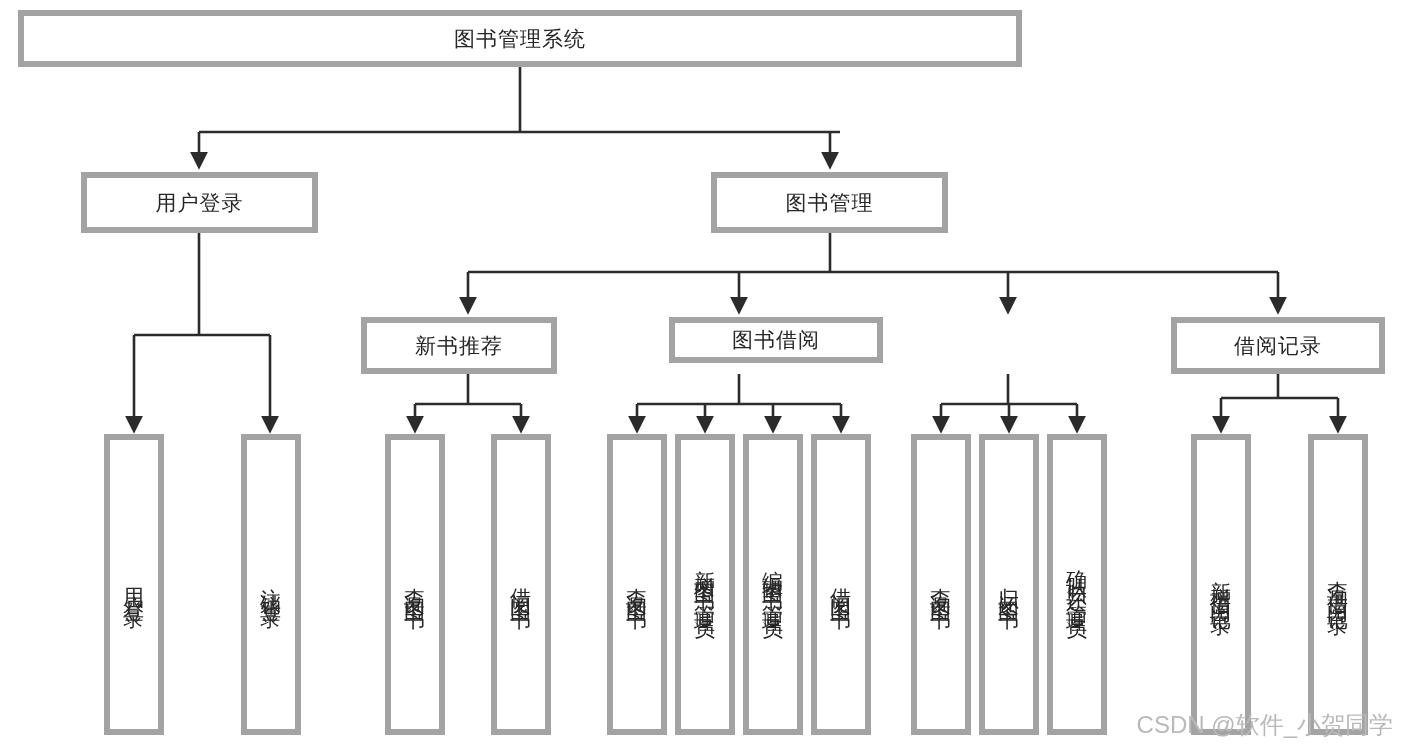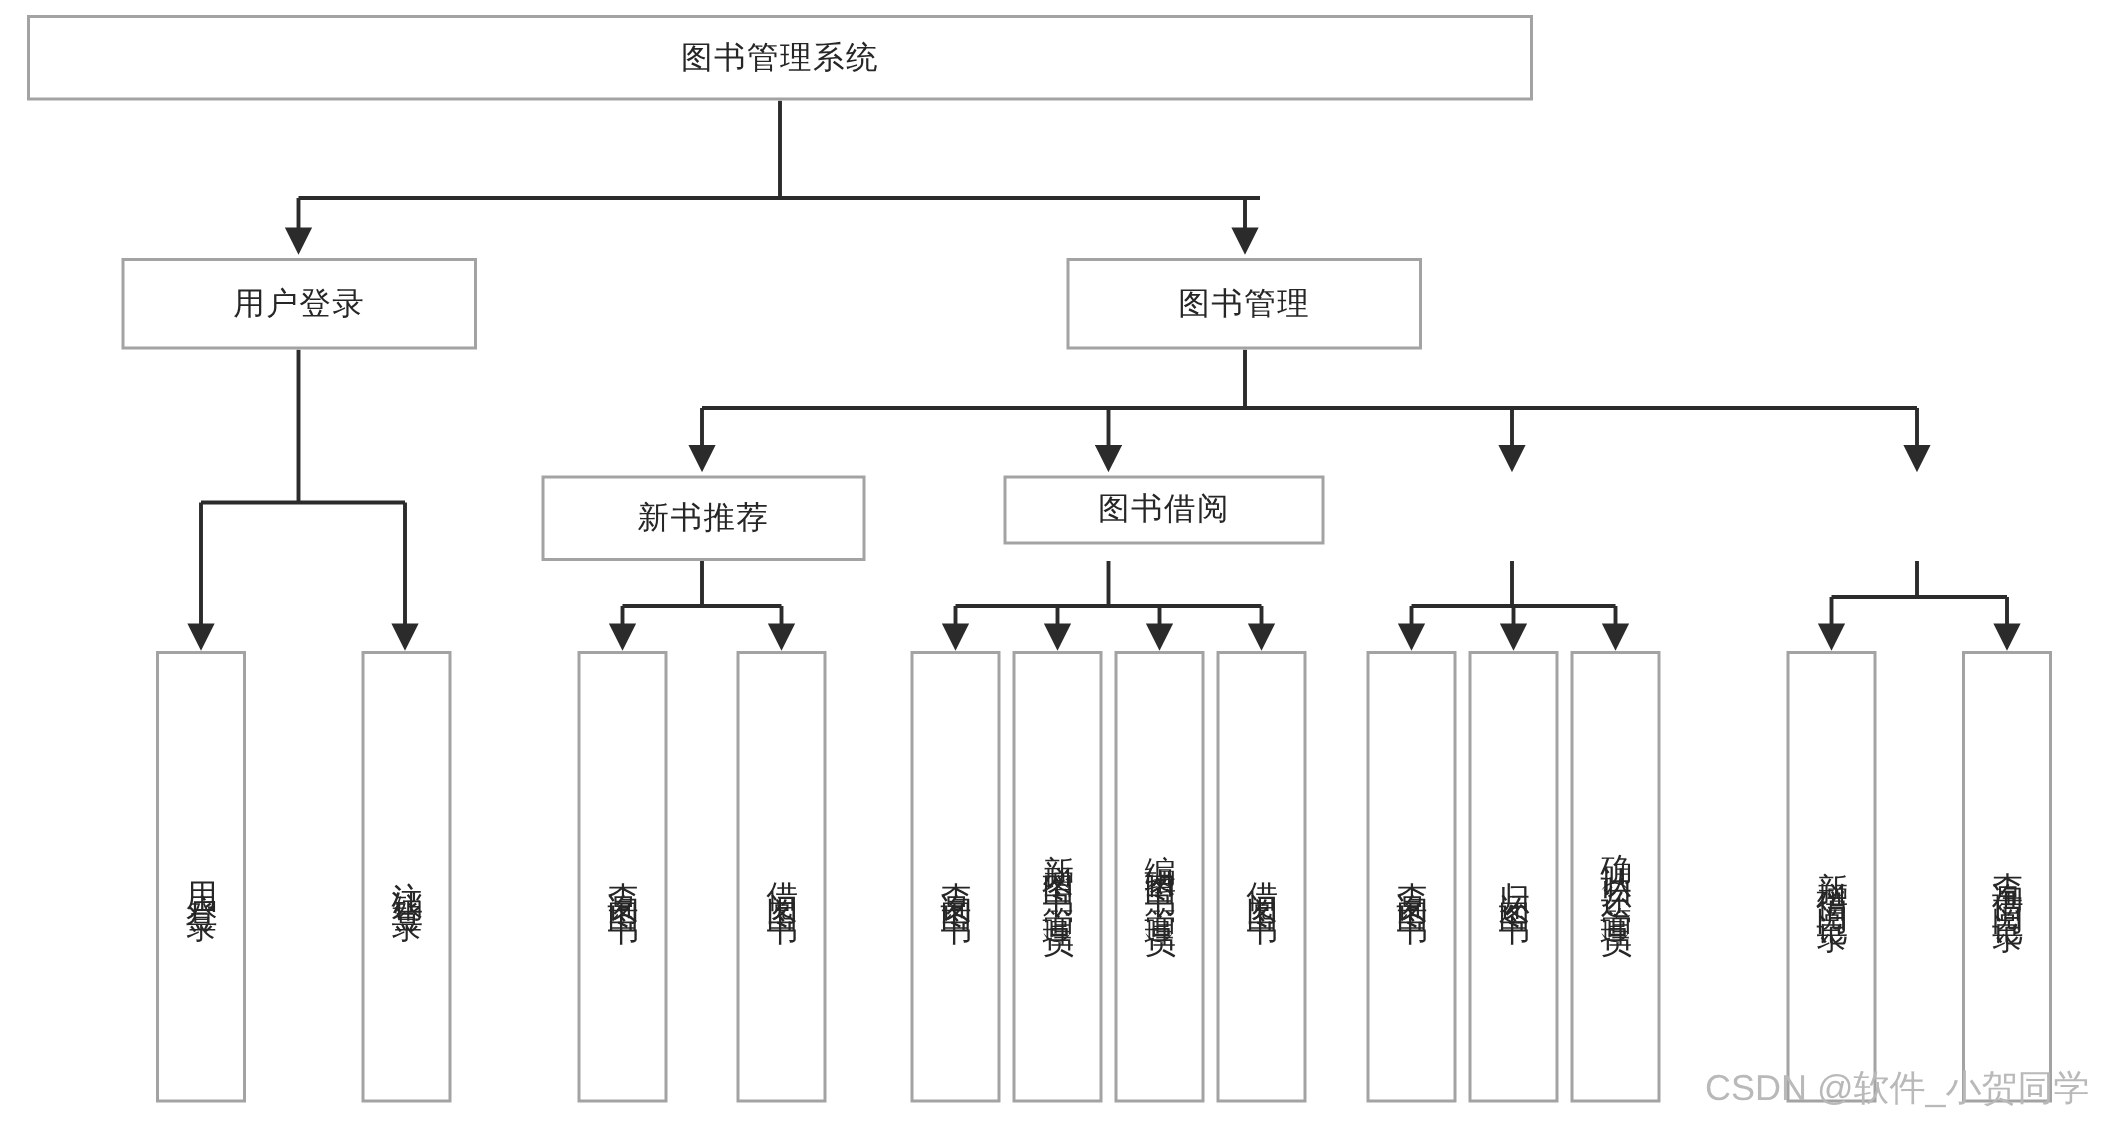--- a/index.html
+++ b/index.html
@@ -16,21 +16,21 @@
   }
   #edges{
     position:absolute;left:0;top:0;
     width:1405px;height:747px;
     pointer-events:none;
   }
   .node{
     position:absolute;
     box-sizing:border-box;
     background:#ffffff;
-    border:2px solid #a3a3a3;
+    border:6px solid #a3a3a3;
     display:flex;
     align-items:center;
     justify-content:center;
     color:#262626;
     z-index:2;
   }
   
   .node.h{
     font-size:21px;
     letter-spacing:1px;
@@ -125,25 +125,28 @@
     <span class="lbl">图书管理系统</span>
   </div>
 
   <div class="node h" style="left:81px;top:172px;width:237px;height:61px;">
     <span class="lbl">用户登录</span>
   </div>
   <div class="node h" style="left:711px;top:172px;width:237px;height:61px;">
     <span class="lbl">图书管理</span>
   </div>
 
-  <div class="node h" style="left:361px;top:317px;width:216px;height:57px;">
+  <div class="node h" style="left:361px;top:317px;width:196px;height:57px;">
     <span class="lbl">新书推荐</span>
   </div>
   <div class="node h" style="left:669px;top:317px;width:214px;height:46px;">
     <span class="lbl">图书借阅</span>
+  </div>
+  <div class="node h" style="left:1171px;top:317px;width:214px;height:57px;">
+    <span class="lbl">借阅记录</span>
   </div>
 
   <div class="node v" style="left:104px;top:434px;width:60px;height:301px;">
     <span class="lbl">用户登录</span>
   </div>
   <div class="node v" style="left:241px;top:434px;width:60px;height:301px;">
     <span class="lbl">注销登录</span>
   </div>
 
   <div class="node v" style="left:385px;top:434px;width:60px;height:301px;">

